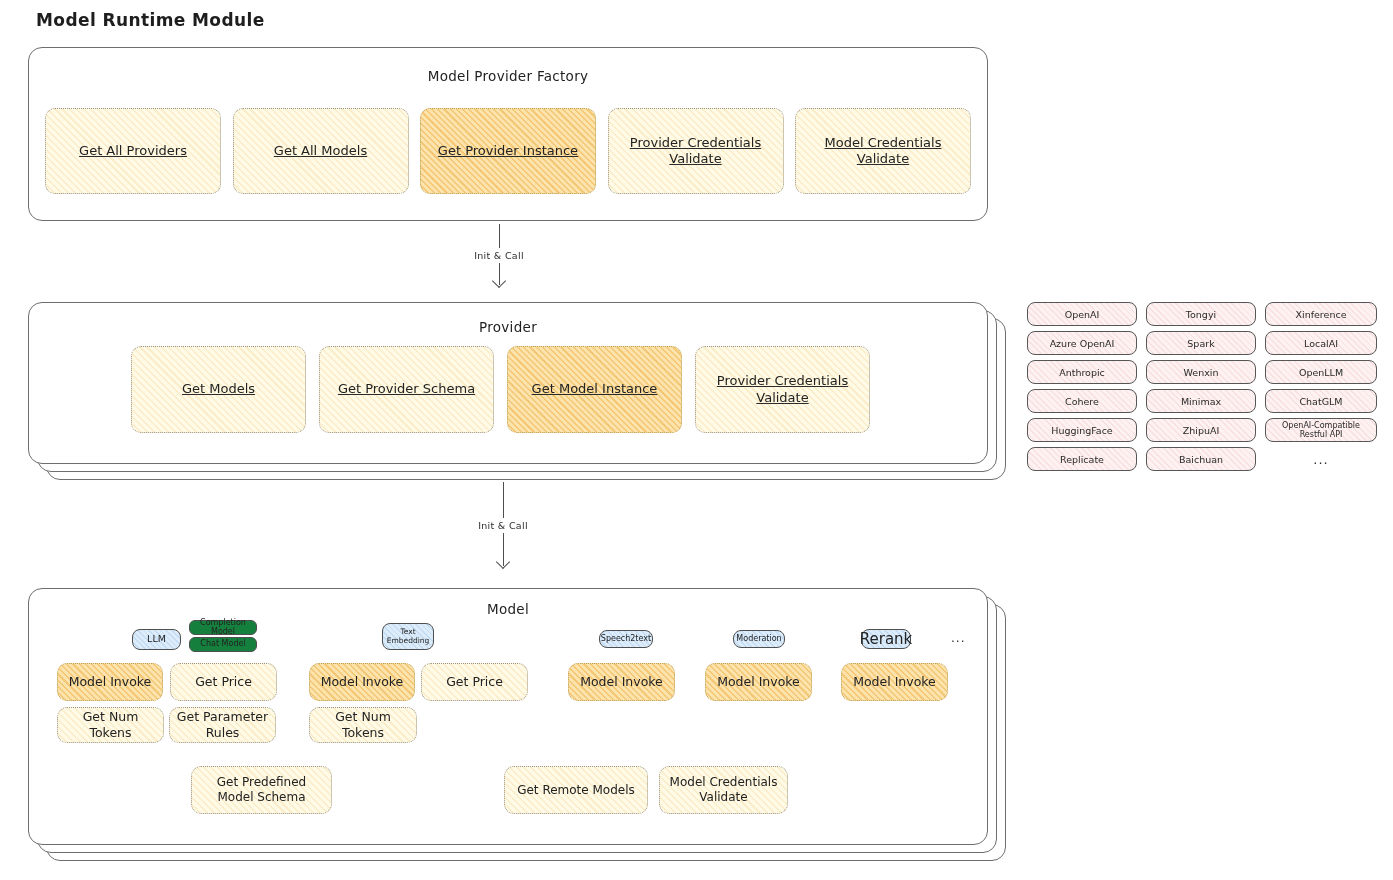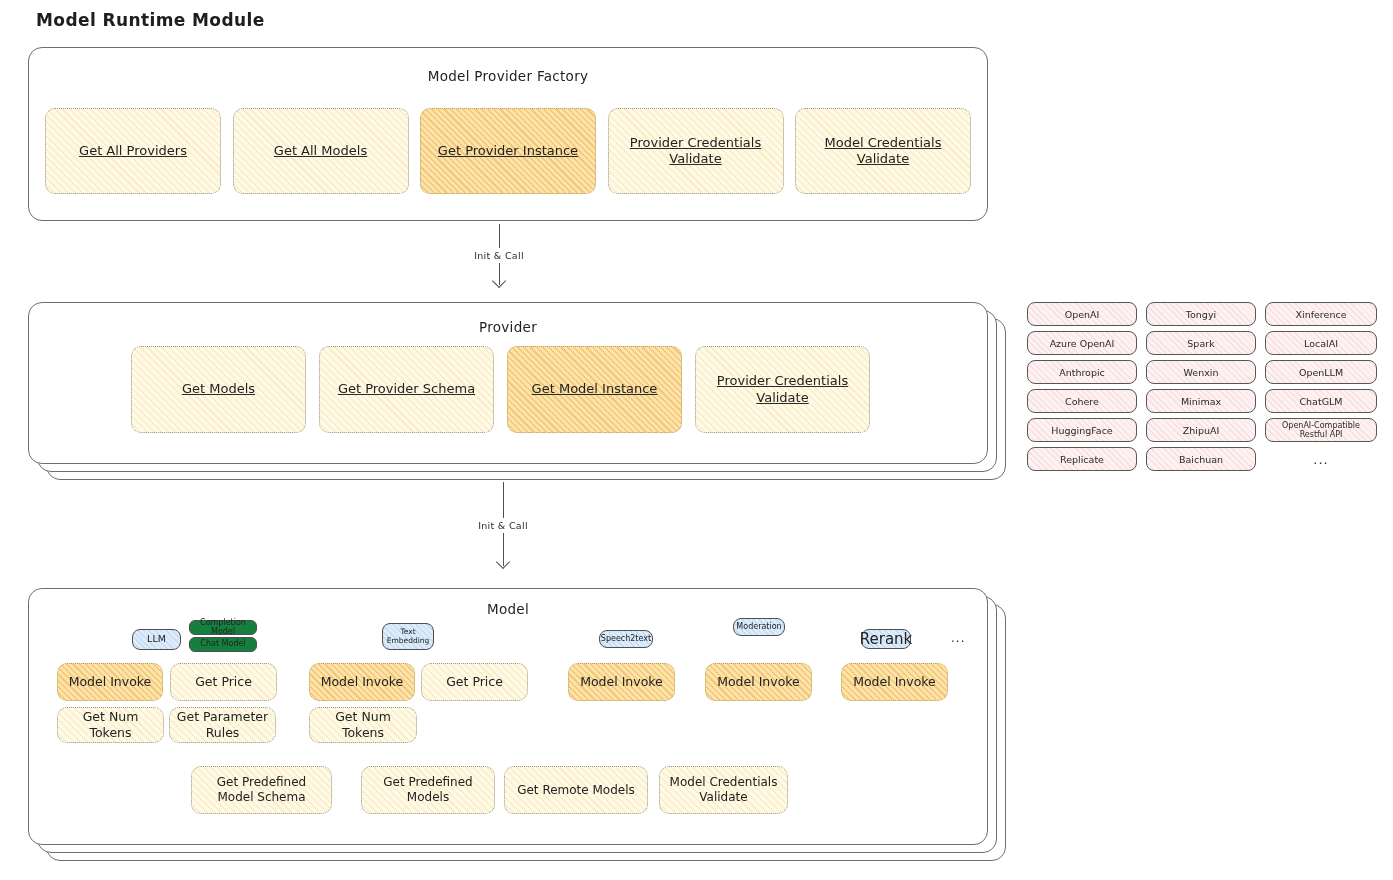--- a/index.html
+++ b/index.html
@@ -147,35 +147,34 @@
   <div class="layer" style="left:46px;top:604px;width:958px;height:255px;"></div>
   <div class="layer" style="left:37px;top:596px;width:958px;height:255px;"></div>
   <div class="container" style="left:28px;top:588px;width:958px;height:255px;">
     <div class="box-title" style="top:12px;">Model</div>
 
     <div class="tag" style="left:103px;top:40px;width:49px;height:21px;font-size:9.5px;">LLM</div>
     <div class="tag white" style="left:160px;top:31px;width:68px;height:15px;">Completion Model</div>
     <div class="tag white" style="left:160px;top:48px;width:68px;height:15px;">Chat Model</div>
     <div class="tag" style="left:353px;top:34px;width:52px;height:27px;font-size:7.5px;padding:0 4px;">Text Embedding</div>
     <div class="tag" style="left:570px;top:41px;width:54px;height:18px;font-size:8px;">Speech2text</div>
-    <div class="tag" style="left:704px;top:29px;width:52px;height:18px;font-size:8px;">Moderation</div>
+    <div class="tag" style="left:704px;top:41px;width:52px;height:18px;font-size:8px;">Moderation</div>
     <div class="tag" style="left:832px;top:40px;width:50px;height:20px;font-size:15px;">Rerank</div>
     <div class="tag-more" style="left:922px;top:42px;">...</div>
 
     <div class="btn orange" style="left:28px;top:74px;width:106px;height:38px;font-size:12.5px;">Model Invoke</div>
     <div class="btn cream" style="left:141px;top:74px;width:107px;height:38px;font-size:12.5px;">Get Price</div>
     <div class="btn orange" style="left:280px;top:74px;width:106px;height:38px;font-size:12.5px;">Model Invoke</div>
     <div class="btn cream" style="left:392px;top:74px;width:107px;height:38px;font-size:12.5px;">Get Price</div>
     <div class="btn orange" style="left:539px;top:74px;width:107px;height:38px;font-size:12.5px;">Model Invoke</div>
     <div class="btn orange" style="left:676px;top:74px;width:107px;height:38px;font-size:12.5px;">Model Invoke</div>
     <div class="btn orange" style="left:812px;top:74px;width:107px;height:38px;font-size:12.5px;">Model Invoke</div>
 
     <div class="btn cream" style="left:28px;top:118px;width:107px;height:36px;font-size:12.5px;">Get Num Tokens</div>
     <div class="btn cream" style="left:140px;top:118px;width:107px;height:36px;font-size:12.5px;">Get Parameter Rules</div>
     <div class="btn cream" style="left:280px;top:118px;width:108px;height:36px;font-size:12.5px;">Get Num Tokens</div>
 
     <div class="btn cream" style="left:162px;top:177px;width:141px;height:48px;font-size:12px;">Get Predefined Model Schema</div>
-    <div class="btn cream" style="left:332px;top:177px;width:134px;height:48px;font-size:12px;">Get Predefined Models</div>
     <div class="btn cream" style="left:475px;top:177px;width:144px;height:48px;font-size:12px;">Get Remote Models</div>
     <div class="btn cream" style="left:630px;top:177px;width:129px;height:48px;font-size:12px;">Model Credentials Validate</div>
   </div>
 
 </div>
 
 </body></html>

